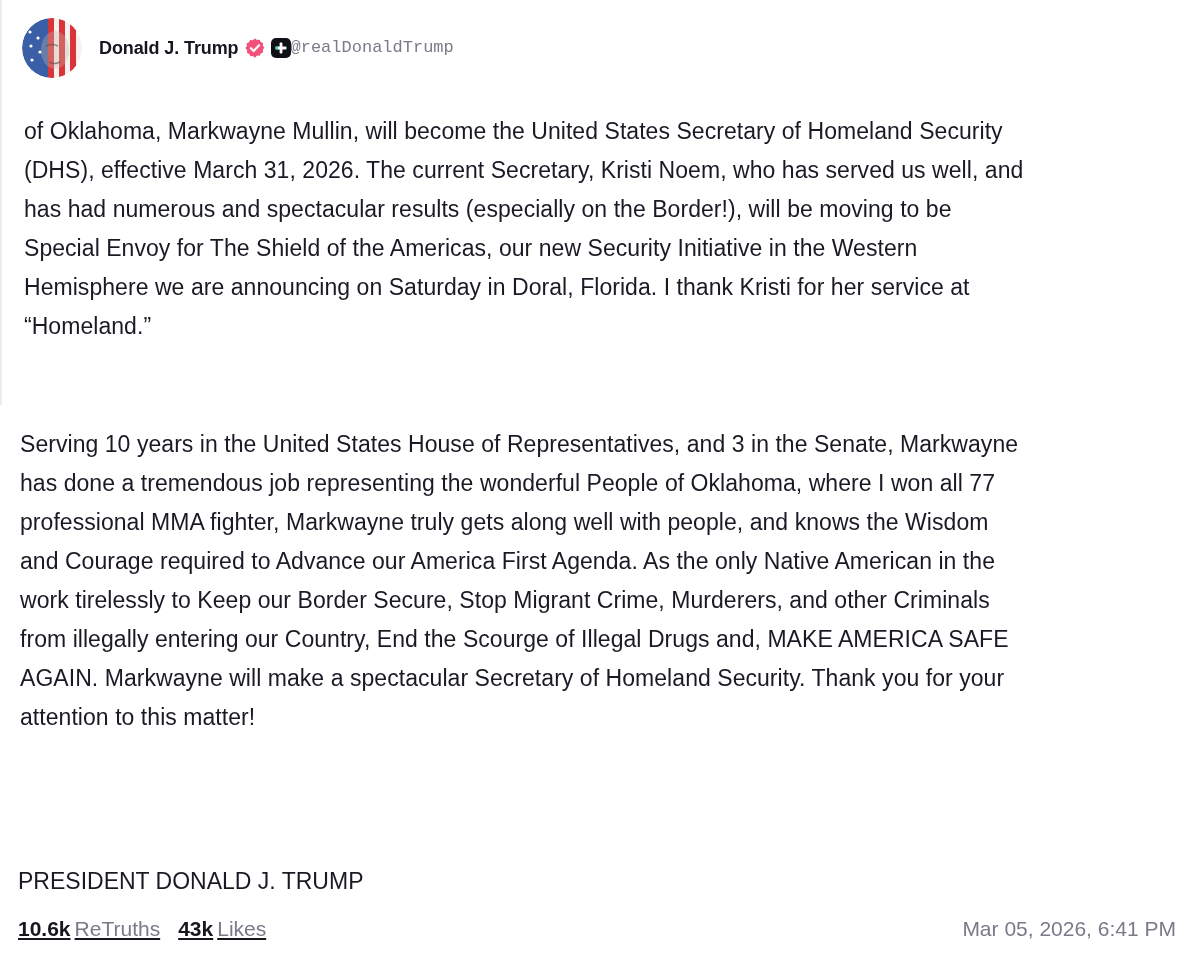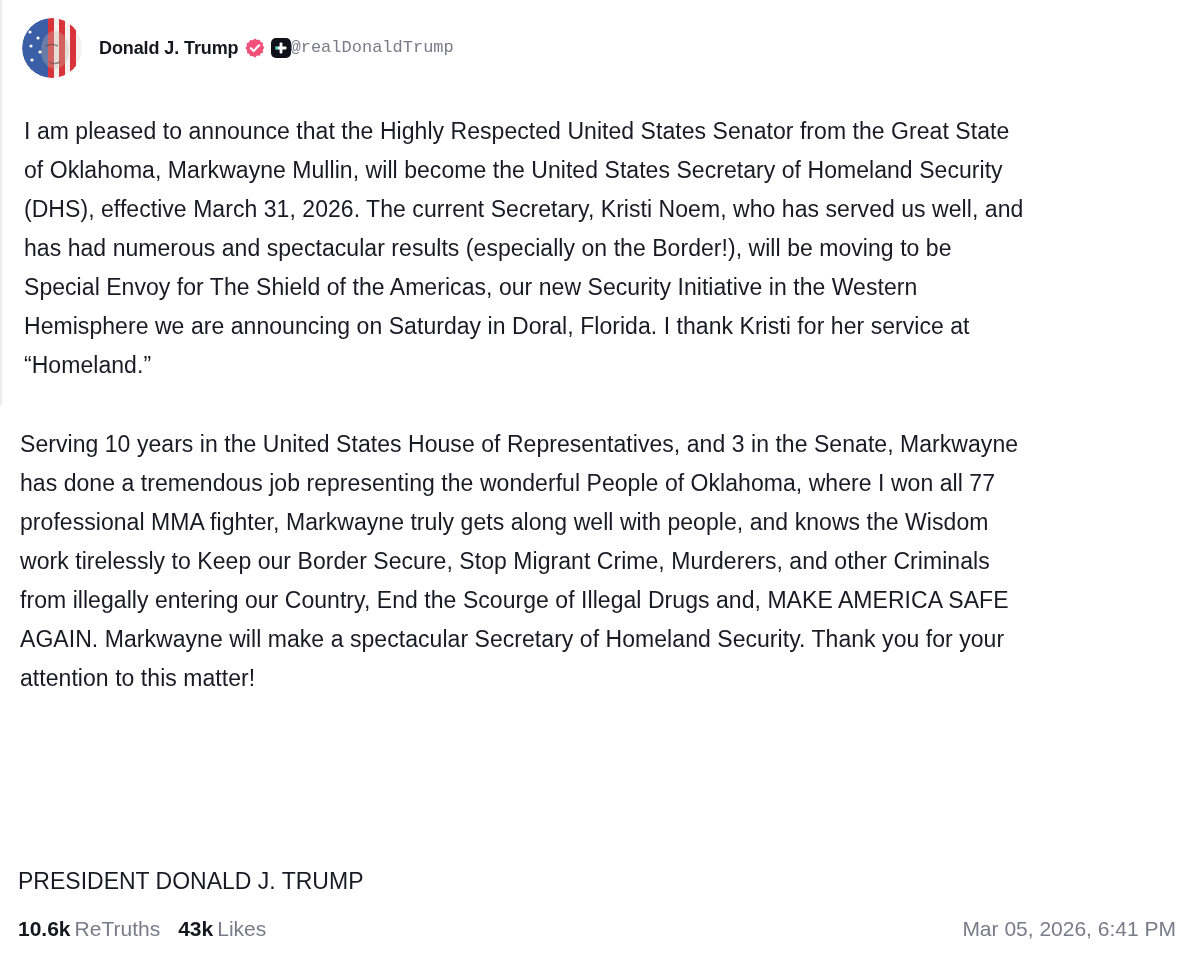--- a/index.html
+++ b/index.html
@@ -96,21 +96,21 @@
       position: absolute;
       left: 18px;
       right: 24px;
       top: 917px;
       display: flex;
       align-items: center;
       justify-content: space-between;
       font-size: 21px;
     }
     .stats { display: flex; align-items: center; }
-    .stat { margin-right: 18px; }
+    .stat { margin-right: 18px; text-decoration: underline; }
     .stat-num { font-weight: bold; color: #16161f; }
     .stat-label { color: #7a7a88; margin-left: 4px; }
     .timestamp { color: #7a7a88; font-size: 21px; margin-left: 32px; }
   </style>
 </head>
 <body>
 
 <div class="left-rule"></div>
 
 <div class="header">
@@ -154,33 +154,33 @@
           <rect x="4.5" y="8.6" width="11" height="2.8" rx="1" fill="#ffffff"></rect>
           <rect x="4.5" y="8.6" width="2.6" height="2.8" rx="0.8" fill="#3fd6c2"></rect>
         </svg>
       </span>
     </div>
     <span class="handle">@realDonaldTrump</span>
   </div>
 </div>
 
 <p class="para para1">
-  <span class="line">I am pleased to announce that the Highly Respected United States Senator from the Great State</span>
   <span class="line">of Oklahoma, Markwayne Mullin, will become the United States Secretary of Homeland Security</span>
   <span class="line">(DHS), effective March 31, 2026. The current Secretary, Kristi Noem, who has served us well, and</span>
   <span class="line">has had numerous and spectacular results (especially on the Border!), will be moving to be</span>
   <span class="line">Special Envoy for The Shield of the Americas, our new Security Initiative in the Western</span>
   <span class="line">Hemisphere we are announcing on Saturday in Doral, Florida. I thank Kristi for her service at</span>
   <span class="line">“Homeland.”</span>
 </p>
 
 <p class="para para2">
   <span class="line">Serving 10 years in the United States House of Representatives, and 3 in the Senate, Markwayne</span>
   <span class="line">has done a tremendous job representing the wonderful People of Oklahoma, where I won all 77</span>
   <span class="line">professional MMA fighter, Markwayne truly gets along well with people, and knows the Wisdom</span>
+  <span class="line">and Courage required to Advance our America First Agenda. As the only Native American in the</span>
   <span class="line">work tirelessly to Keep our Border Secure, Stop Migrant Crime, Murderers, and other Criminals</span>
   <span class="line">from illegally entering our Country, End the Scourge of Illegal Drugs and, MAKE AMERICA SAFE</span>
   <span class="line">AGAIN. Markwayne will make a spectacular Secretary of Homeland Security. Thank you for your</span>
   <span class="line">attention to this matter!</span>
 </p>
 
 <div class="signature">PRESIDENT DONALD J. TRUMP</div>
 
 <div class="footer">
   <div class="stats">

